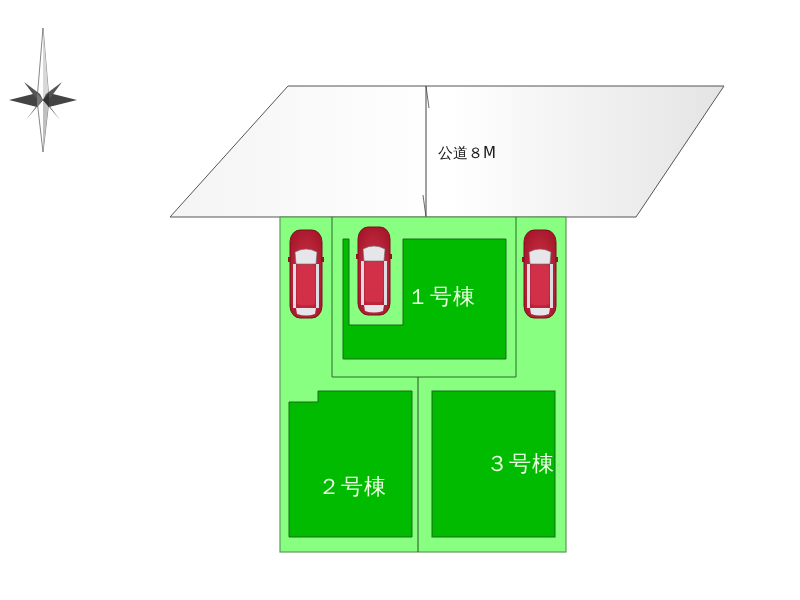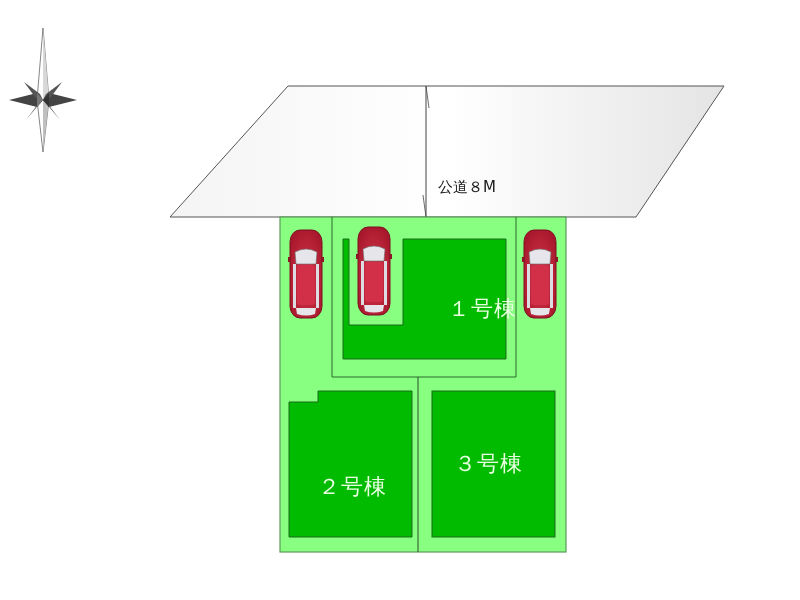--- a/index.html
+++ b/index.html
@@ -1,24 +1,24 @@
 <!DOCTYPE html>
 <html><head>
 <meta charset="utf-8">
 <style>
   html, body { margin: 0; padding: 0; background: #ffffff; }
   body { width: 800px; height: 600px; position: relative; overflow: hidden;
          font-family: "DejaVu Sans", "Liberation Sans", sans-serif; }
   #stage { position: absolute; left: 0; top: 0; width: 800px; height: 600px; }
   .label { position: absolute; white-space: nowrap; line-height: 1; }
-  .road-label { left: 438px; top: 146px; font-size: 15px; color: #1a1a1a; margin-top: 34px; }
+  .road-label { left: 438px; top: 146px; font-size: 15px; color: #1a1a1a; }
   .bld-label { color: #e8ffe0; font-size: 22px; letter-spacing: 1px; }
-  .bld1-label { left: 448px; top: 286px; margin-top: 12px; }
+  .bld1-label { left: 407px; top: 286px; }
   .bld2-label { left: 318px; top: 476px; }
-  .bld3-label { left: 454px; top: 453px; }
+  .bld3-label { left: 486px; top: 453px; }
 </style>
 </head>
 <body>
 
 <svg id="stage" width="800" height="600" viewBox="0 0 800 600" xmlns="http://www.w3.org/2000/svg">
   <defs>
     <linearGradient id="roadGrad" x1="0" y1="0" x2="1" y2="0">
       <stop offset="0" stop-color="#f4f4f4"></stop>
       <stop offset="0.5" stop-color="#ffffff"></stop>
       <stop offset="1" stop-color="#e4e4e4"></stop>

